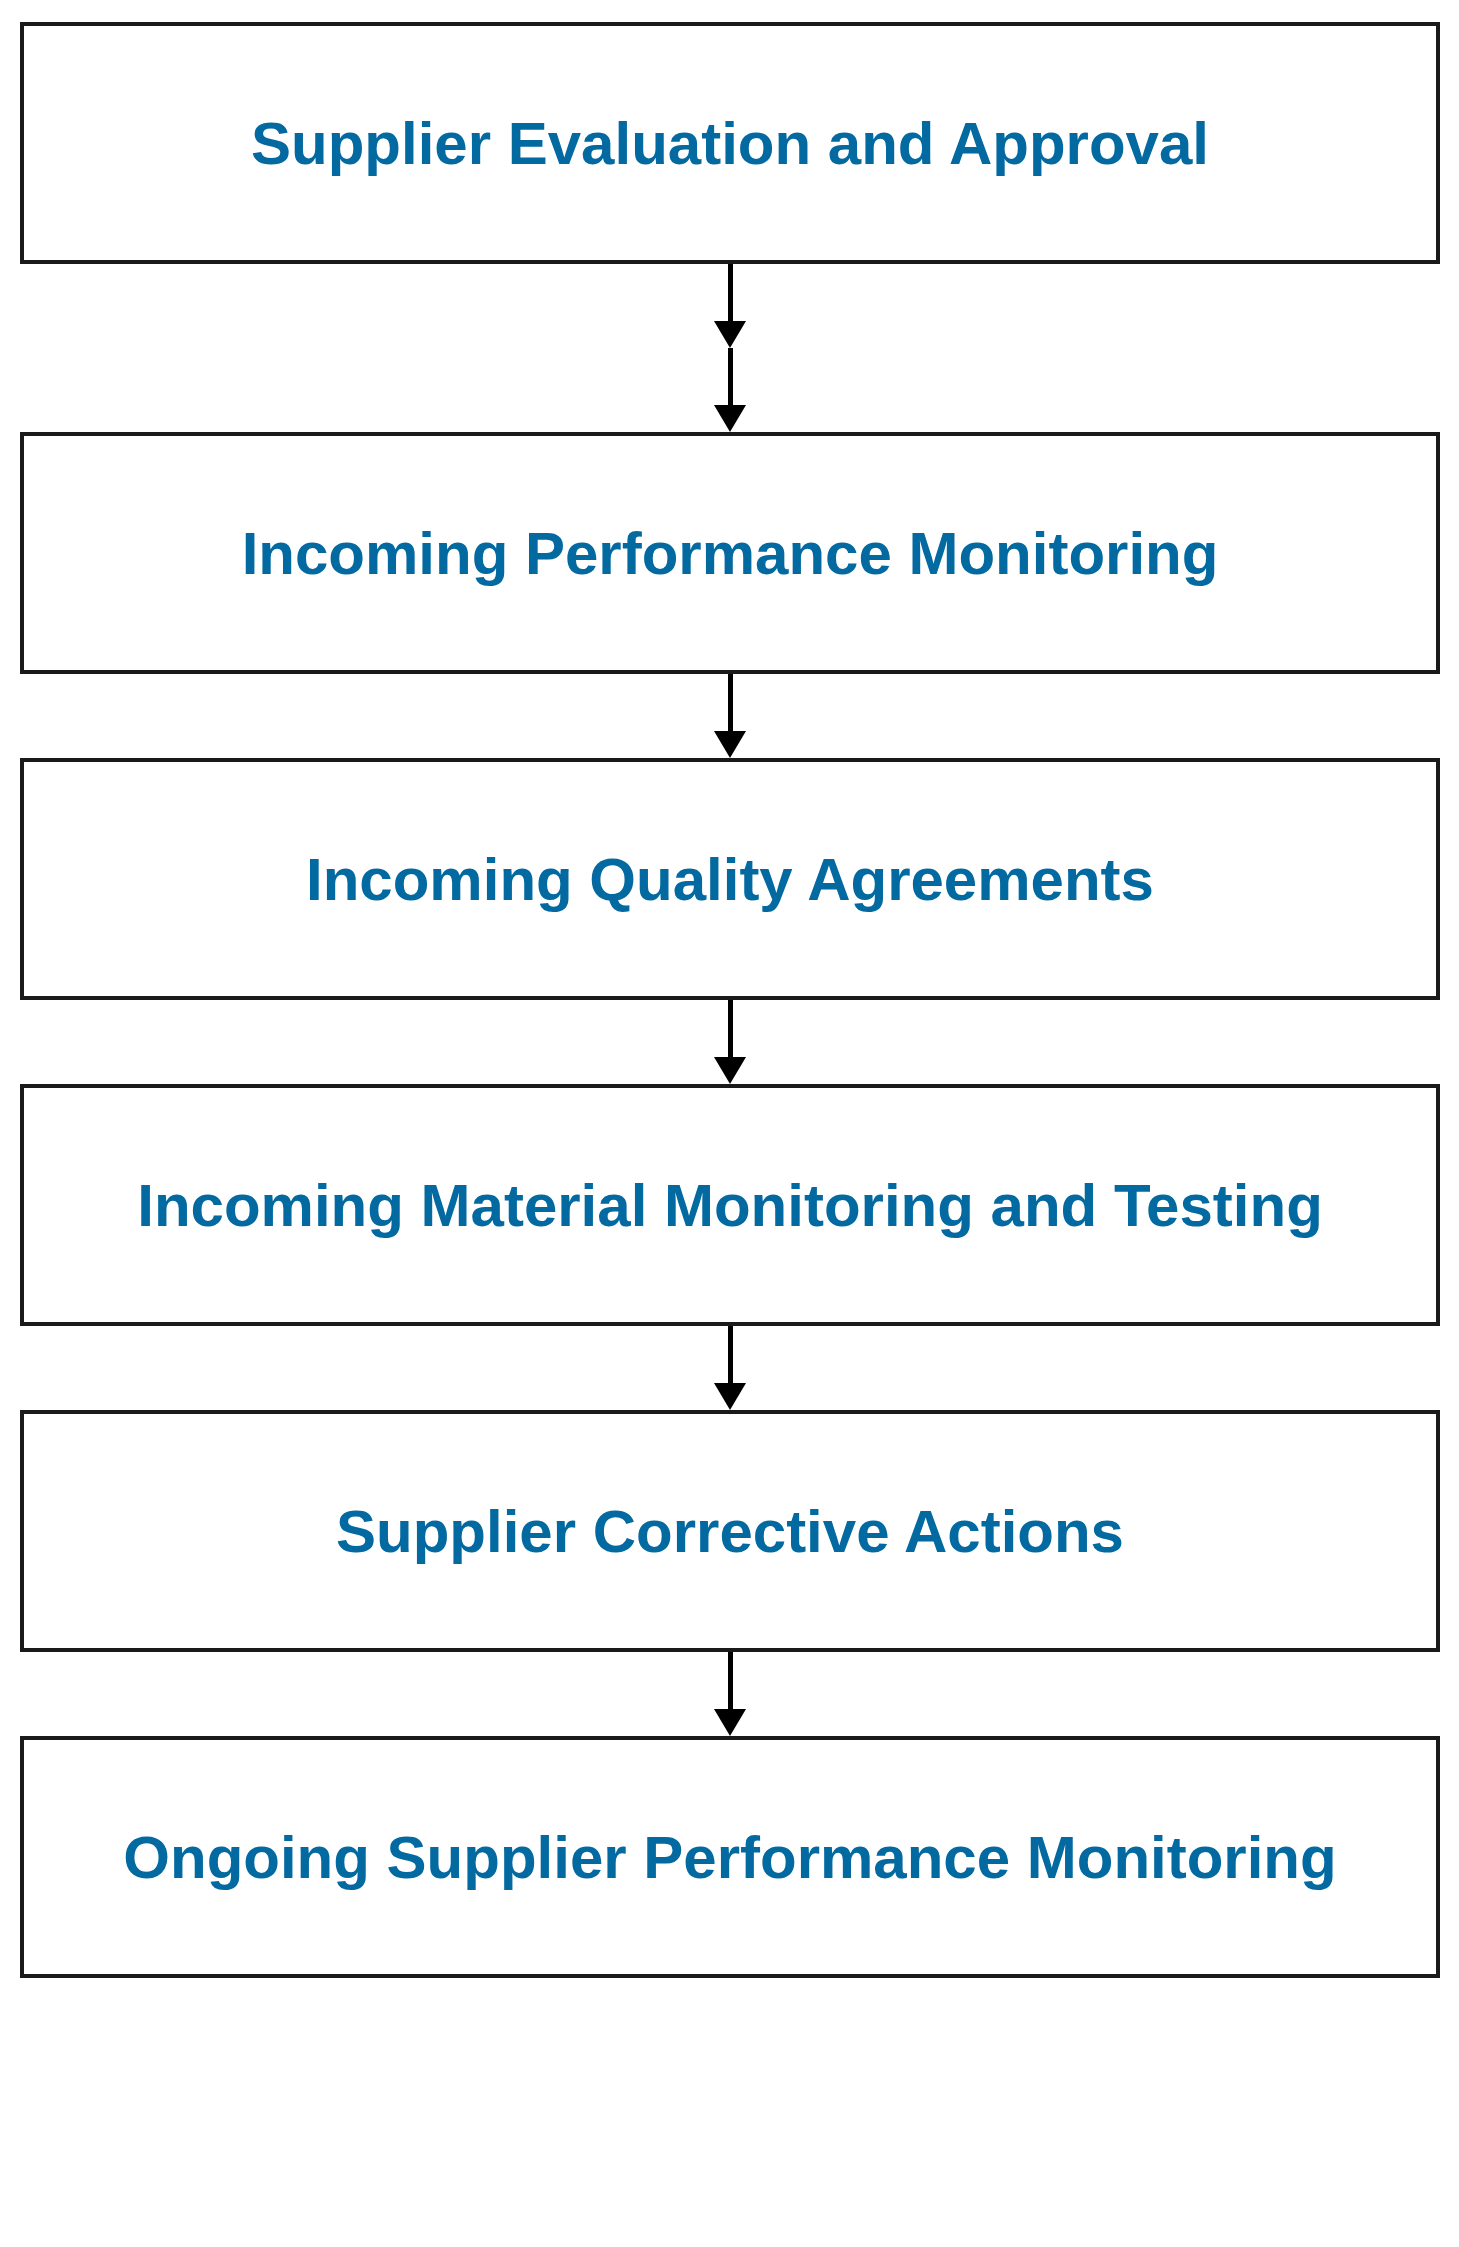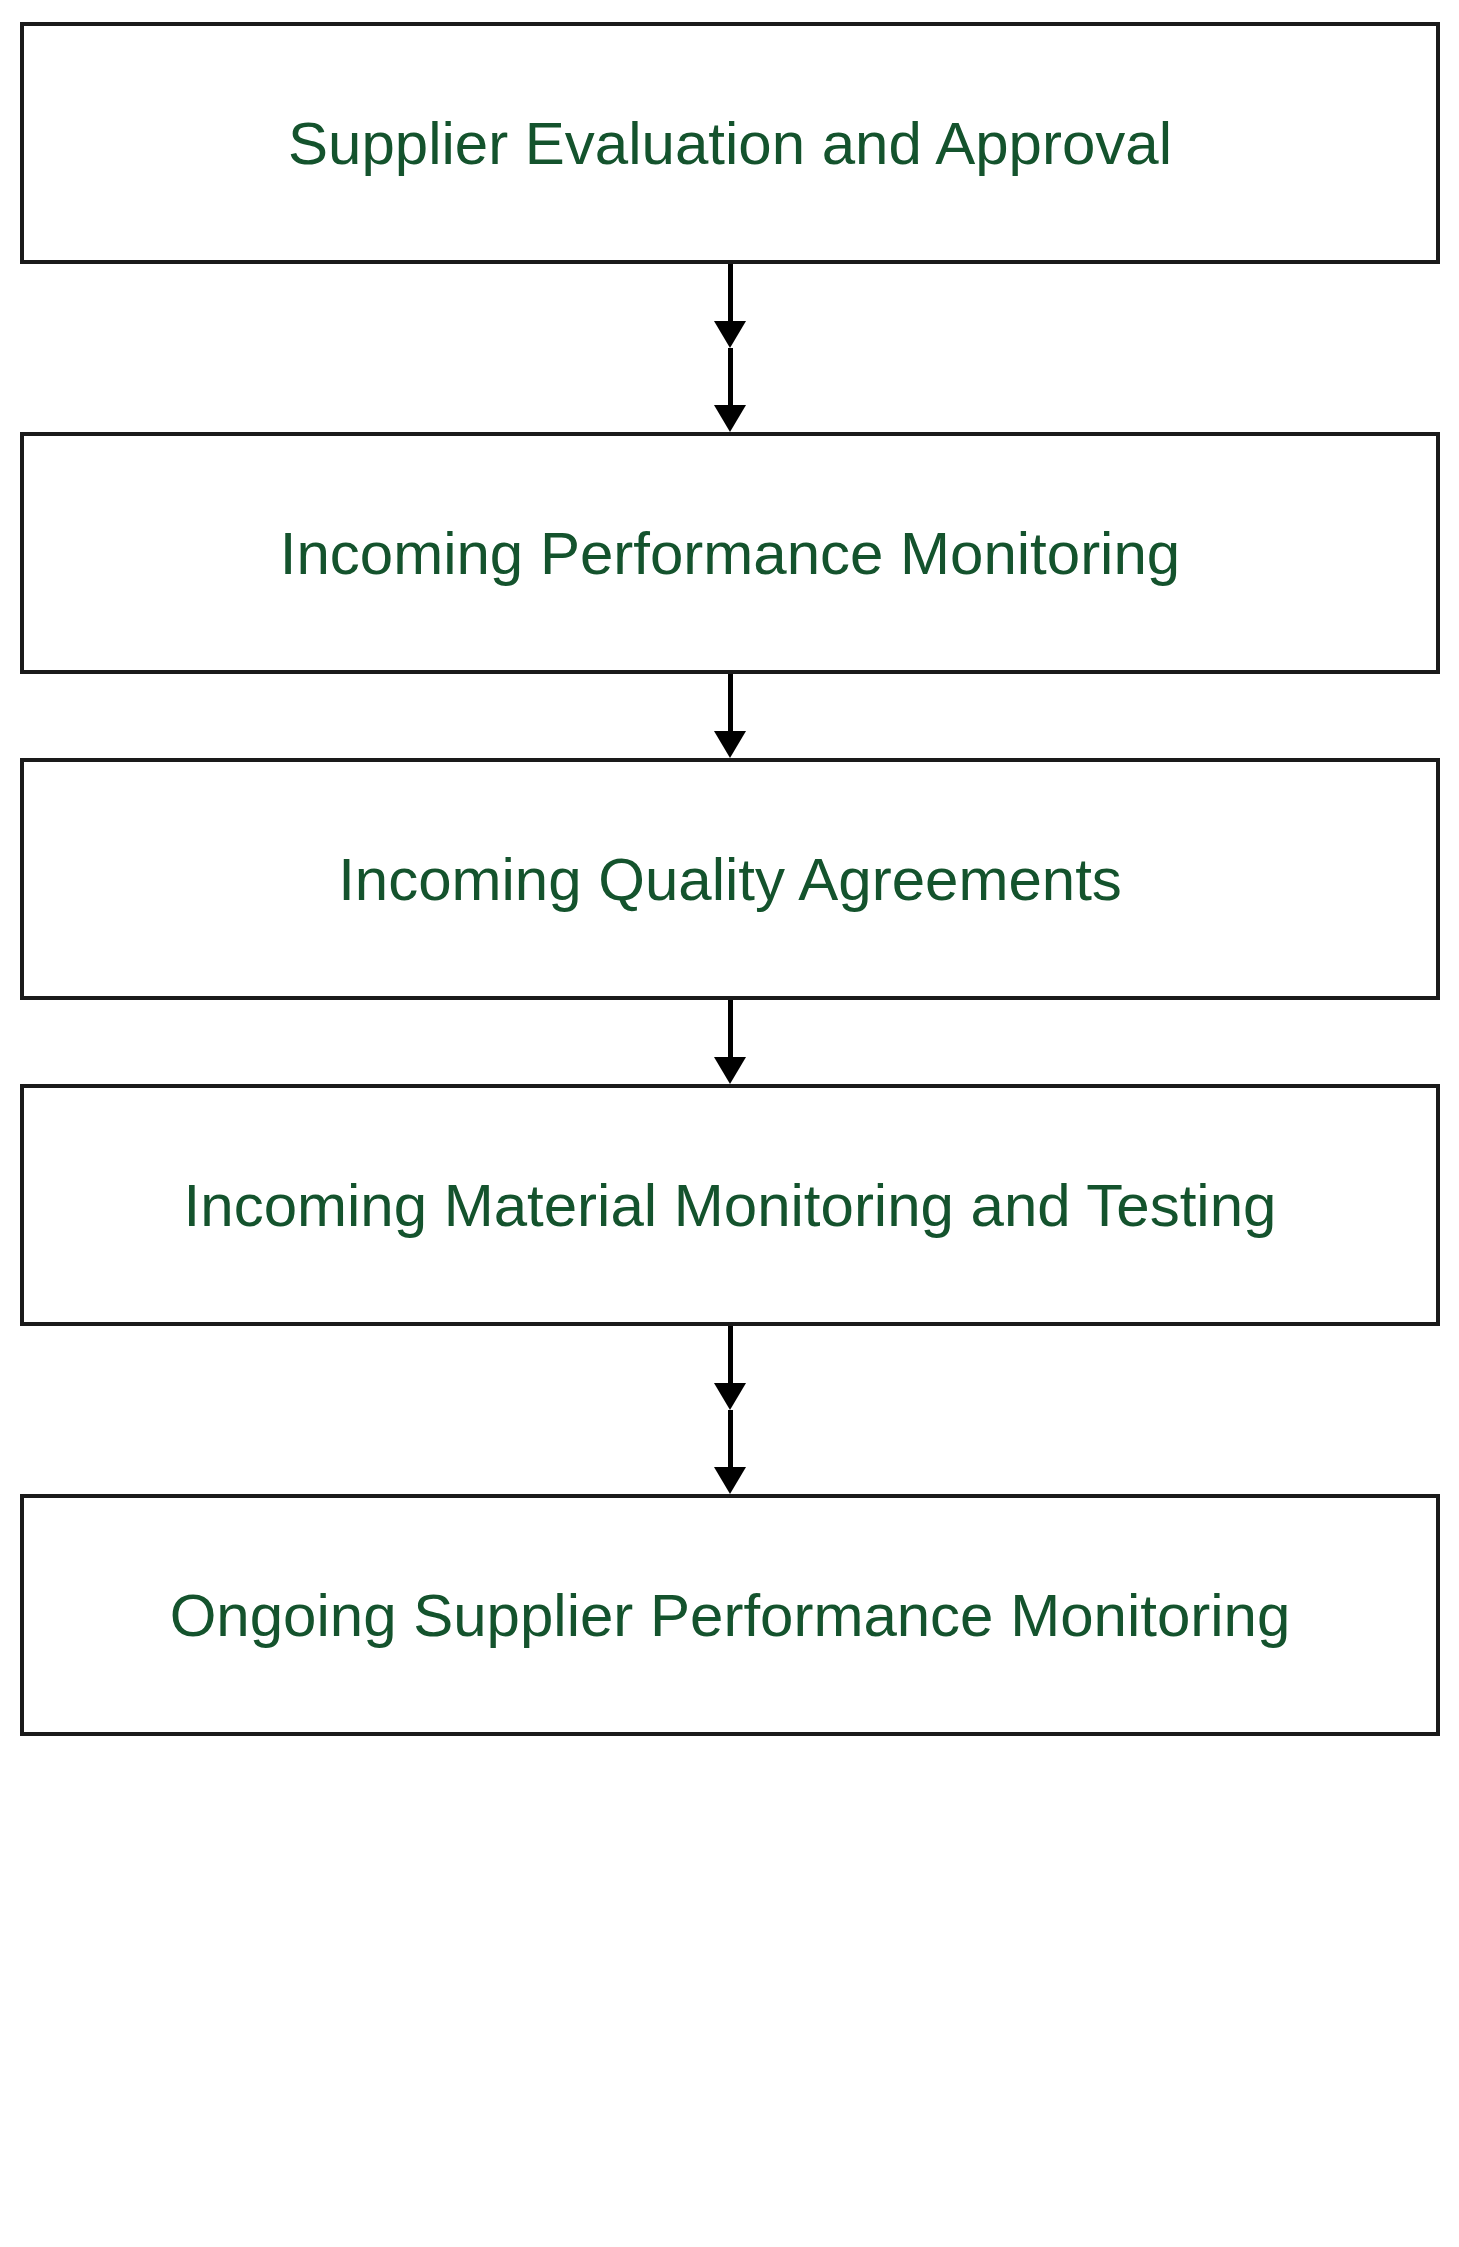--- a/index.html
+++ b/index.html
@@ -28,22 +28,22 @@
     height: 242px;
     box-sizing: border-box;
     border: 4px solid #1a1a1a;
     background: #ffffff;
     display: flex;
     align-items: center;
     justify-content: center;
   }
   .node-label {
     font-size: 60px;
-    font-weight: 400;
-    color: #14532d;
+    font-weight: 700;
+    color: #0369a1;
     white-space: nowrap;
     letter-spacing: 0;
   }
   .arrow {
     flex: 0 0 auto;
     height: 84px;
     display: flex;
     flex-direction: column;
     align-items: center;
     justify-content: flex-start;
@@ -103,20 +103,23 @@
 
   <div class="node">
     <span class="node-label">Incoming Material Monitoring and Testing</span>
   </div>
 
   <div class="arrow">
     <div class="arrow-line"></div>
     <div class="arrow-head"></div>
   </div>
 
+  <div class="node">
+    <span class="node-label">Supplier Corrective Actions</span>
+  </div>
 
   <div class="arrow">
     <div class="arrow-line"></div>
     <div class="arrow-head"></div>
   </div>
 
   <div class="node">
     <span class="node-label">Ongoing Supplier Performance Monitoring</span>
   </div>
 

